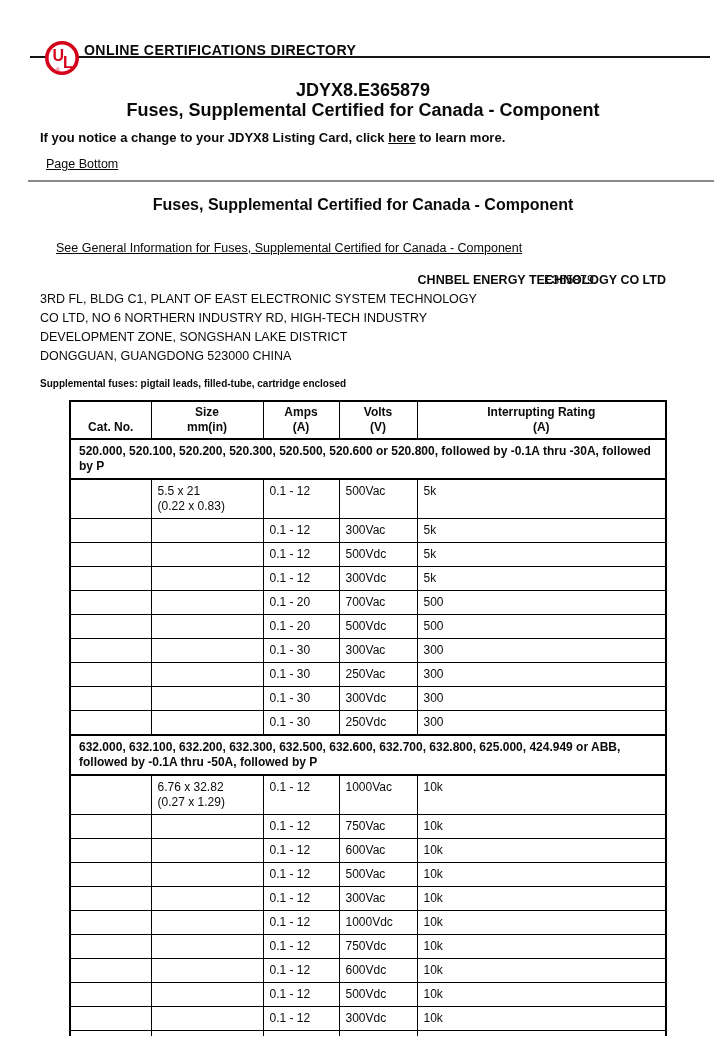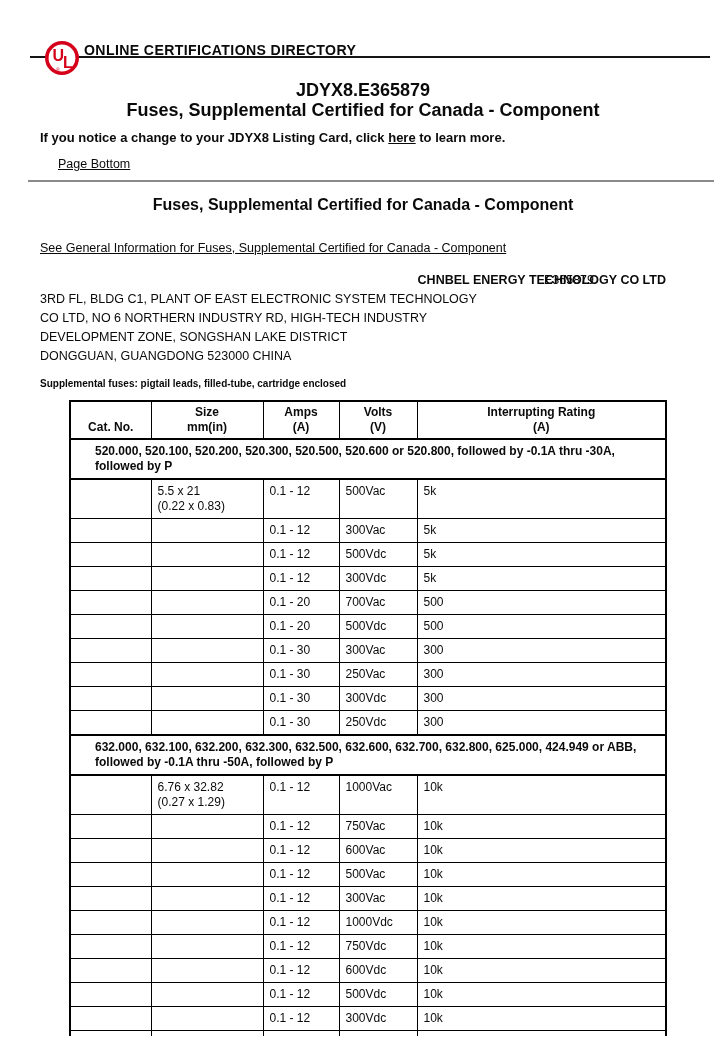--- a/index.html
+++ b/index.html
@@ -20,45 +20,45 @@
     font-size: 15px; font-weight: bold; letter-spacing: 0.4px;
     transform: scaleX(0.94); transform-origin: left center; white-space: nowrap;
   }
 
   
   .doc-title { text-align: center; font-weight: bold; font-size: 18px; line-height: 20px; margin-top: 2px; }
 
   
   .notice { margin: 10px 0 12px 40px; font-size: 13px; font-weight: bold; }
   a, .link { color: #0a0a0a; text-decoration: underline; cursor: pointer; }
-  .page-bottom { margin: 7px 0 0 58px; font-size: 12.5px; }
+  .page-bottom { margin: 7px 0 0 46px; font-size: 12.5px; }
 
   hr.sep { border: none; border-top: 2px solid #8a8a8a; margin: 9px 12px 0 28px; }
 
   h2.section-heading { font-size: 16px; font-weight: bold; text-align: center; margin: 14px 0 0 0; }
 
-  .gen-info { margin: 27px 0 0 40px; font-size: 12.5px; }
+  .gen-info { margin: 27px 0 0 56px; font-size: 12.5px; }
 
   
   .company { position: relative; margin: 16px 0 0 40px; font-size: 12.5px; line-height: 19px; width: 626px; }
   .company-name { font-weight: bold; text-align: right; }
   .file-number { position: absolute; right: 72px; top: 0; font-weight: normal; }
 
   .product { margin: 12px 0 0 40px; font-size: 10px; font-weight: bold; }
 
   
   .table-clip { margin: 11px 0 0 69px; width: 600px; height: 636px; overflow: hidden; }
   table.listing { border-collapse: collapse; width: 596px; table-layout: fixed; font-size: 12px; border: 2px solid #000; }
   table.listing th, table.listing td {
     border: 1px solid #000; padding: 4px 6px; vertical-align: top;
     line-height: 15px; text-align: left; overflow: hidden;
   }
   table.listing th { text-align: center; font-weight: bold; padding: 3px 16px; }
   tr.section-row td {
-    font-weight: bold; padding: 4px 24px;
+    font-weight: bold; padding: 4px 8px;
     border-top: 2px solid #000; border-bottom: 2px solid #000; margin-left: 31px;
   }
   tr.partial-row td { height: 22px; border-bottom: none; }
 </style>
 </head>
 <body>
 
 <div class="page">
 
   <div class="masthead">

